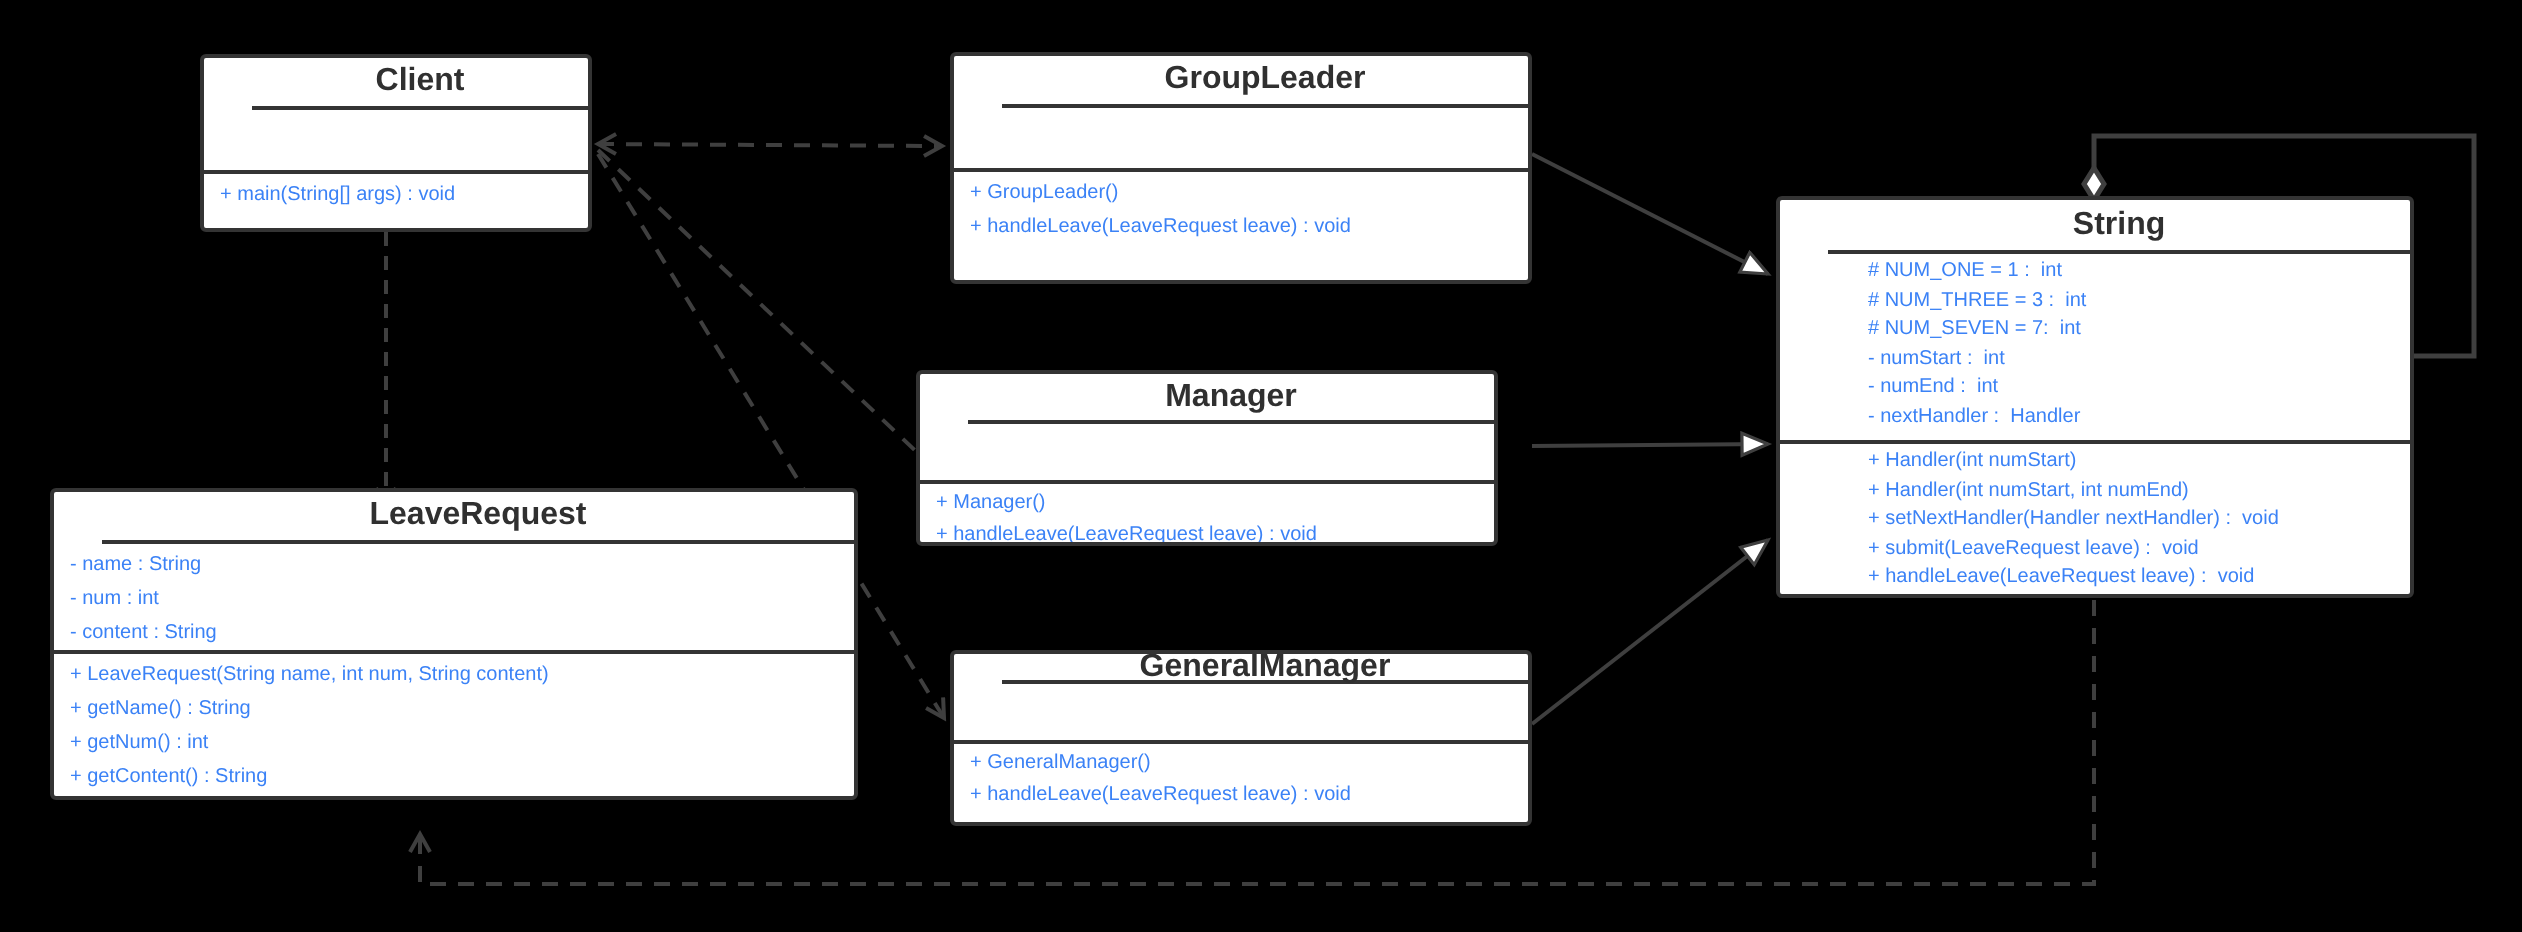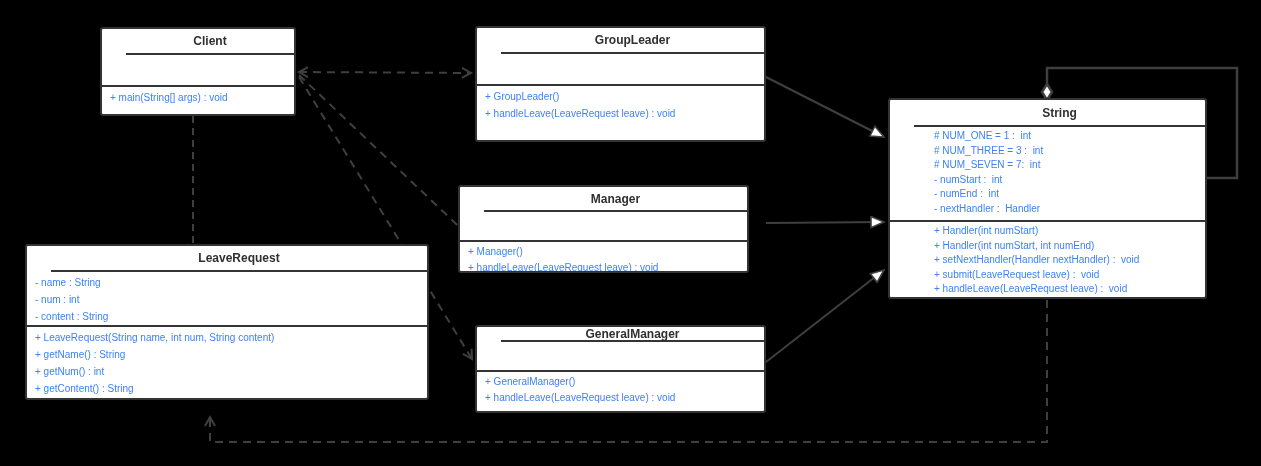--- a/index.html
+++ b/index.html
@@ -19,21 +19,21 @@
     box-sizing:border-box;
     display:flex;
     flex-direction:column;
     overflow:hidden;
     color:#3a3a3a;
   }
   .class-title{
     flex:0 0 auto;
     display:flex;align-items:center;justify-content:center;
     font-weight:bold;
-    font-size:12px;
+    font-size:16px;
     color:#303030;
     border-bottom:2px solid #343434;
     box-sizing:border-box;
     margin-left:24px;
   }
   .class-attrs{
     flex:0 0 auto;
     border-bottom:2px solid #343434;
     box-sizing:border-box;
     padding:2px 0 1px 0;

